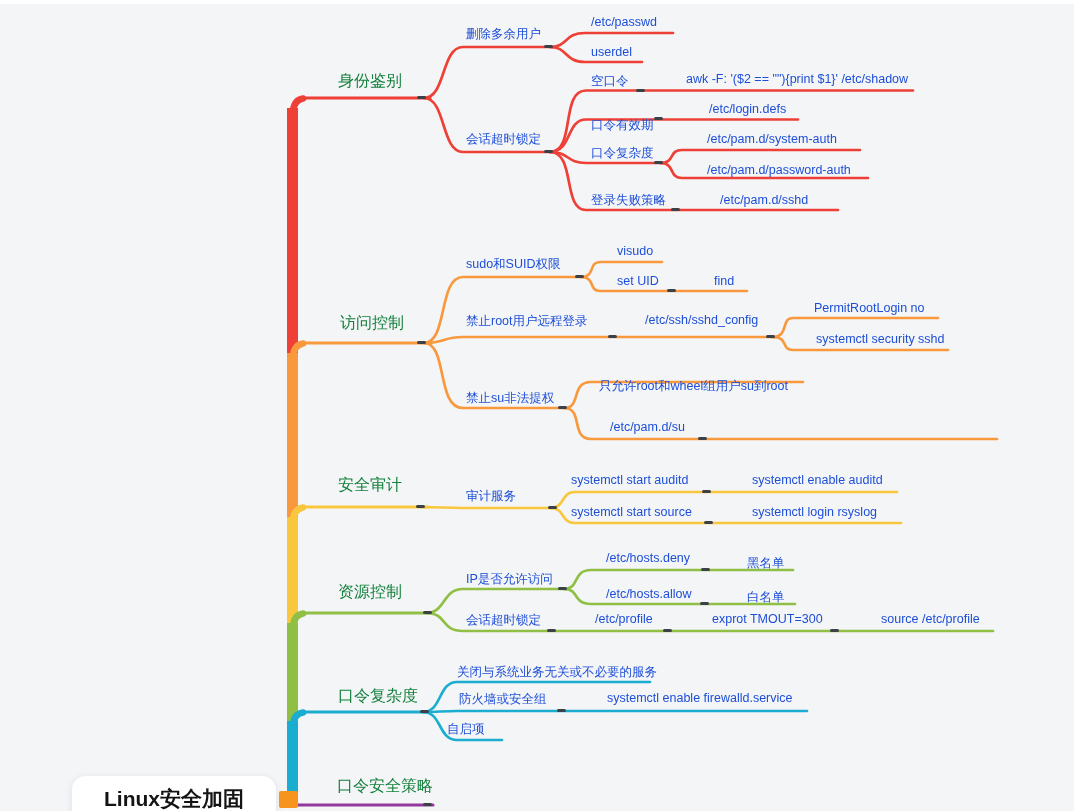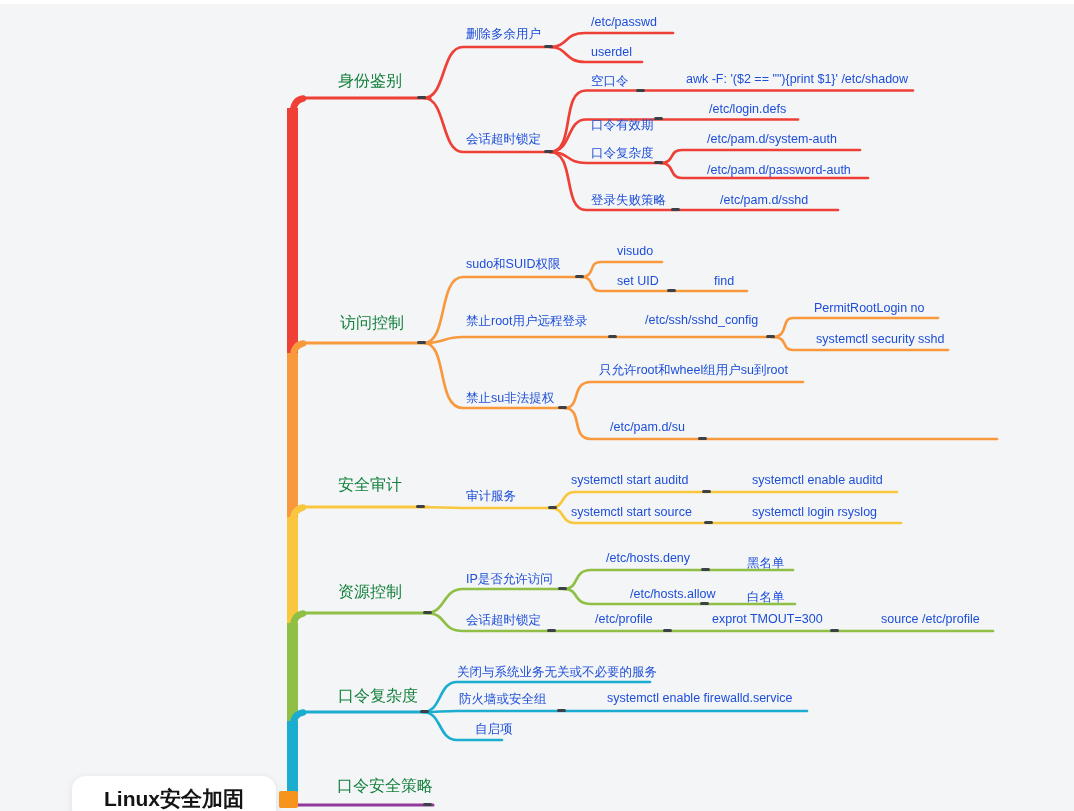--- a/index.html
+++ b/index.html
@@ -116,43 +116,43 @@
 
   <div class="n" style="left:466px;top:256px">sudo和SUID权限</div>
   <div class="n" style="left:617px;top:244px">visudo</div>
   <div class="n" style="left:617px;top:274px">set UID</div>
   <div class="n" style="left:714px;top:274px">find</div>
   <div class="n" style="left:466px;top:313px">禁止root用户远程登录</div>
   <div class="n" style="left:645px;top:313px">/etc/ssh/sshd_config</div>
   <div class="n" style="left:814px;top:301px">PermitRootLogin no</div>
   <div class="n" style="left:816px;top:332px">systemctl security sshd</div>
   <div class="n" style="left:466px;top:390px">禁止su非法提权</div>
-  <div class="n" style="left:599px;top:362px">只允许root和wheel组用户su到root</div>
+  <div class="n" style="left:599px;top:378px">只允许root和wheel组用户su到root</div>
   <div class="n" style="left:610px;top:420px">/etc/pam.d/su</div>
 
   <div class="n" style="left:466px;top:488px">审计服务</div>
   <div class="n" style="left:571px;top:473px">systemctl start auditd</div>
   <div class="n" style="left:752px;top:473px">systemctl enable auditd</div>
   <div class="n" style="left:571px;top:505px">systemctl start source</div>
   <div class="n" style="left:752px;top:505px">systemctl login rsyslog</div>
 
   <div class="n" style="left:466px;top:571px">IP是否允许访问</div>
   <div class="n" style="left:606px;top:551px">/etc/hosts.deny</div>
   <div class="n" style="left:747px;top:555px">黑名单</div>
-  <div class="n" style="left:630px;top:587px">/etc/hosts.allow</div>
+  <div class="n" style="left:606px;top:587px">/etc/hosts.allow</div>
   <div class="n" style="left:747px;top:589px">白名单</div>
   <div class="n" style="left:466px;top:612px">会话超时锁定</div>
   <div class="n" style="left:595px;top:612px">/etc/profile</div>
   <div class="n" style="left:712px;top:612px">exprot TMOUT=300</div>
   <div class="n" style="left:881px;top:612px">source /etc/profile</div>
 
   <div class="n" style="left:457px;top:664px">关闭与系统业务无关或不必要的服务</div>
   <div class="n" style="left:459px;top:691px">防火墙或安全组</div>
   <div class="n" style="left:607px;top:691px">systemctl enable firewalld.service</div>
-  <div class="n" style="left:475px;top:721px">自启项</div>
+  <div class="n" style="left:447px;top:721px">自启项</div>
 
   <div class="tick" style="left:417px;top:96px"></div>
   <div class="tick" style="left:544px;top:45px"></div>
   <div class="tick" style="left:544px;top:150px"></div>
   <div class="tick" style="left:636px;top:89px"></div>
   <div class="tick" style="left:654px;top:117px"></div>
   <div class="tick" style="left:654px;top:161px"></div>
   <div class="tick" style="left:671px;top:208px"></div>
   <div class="tick" style="left:417px;top:341px"></div>
   <div class="tick" style="left:575px;top:275px"></div>

